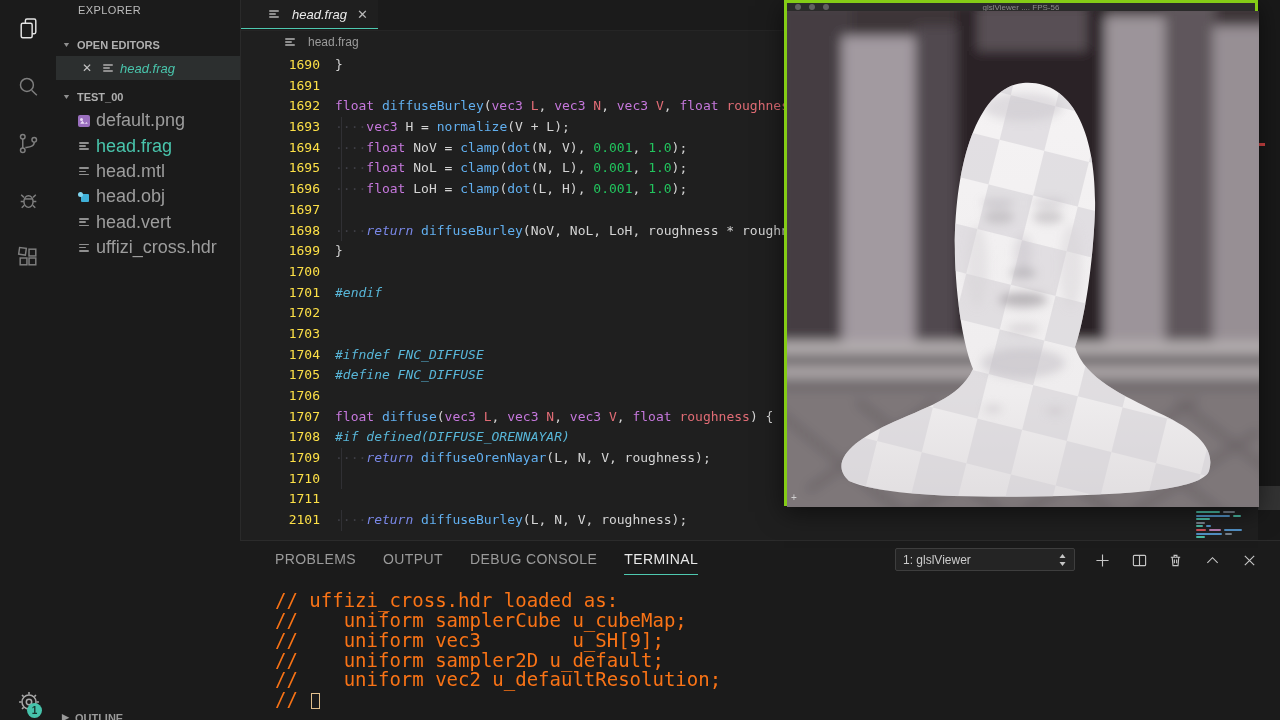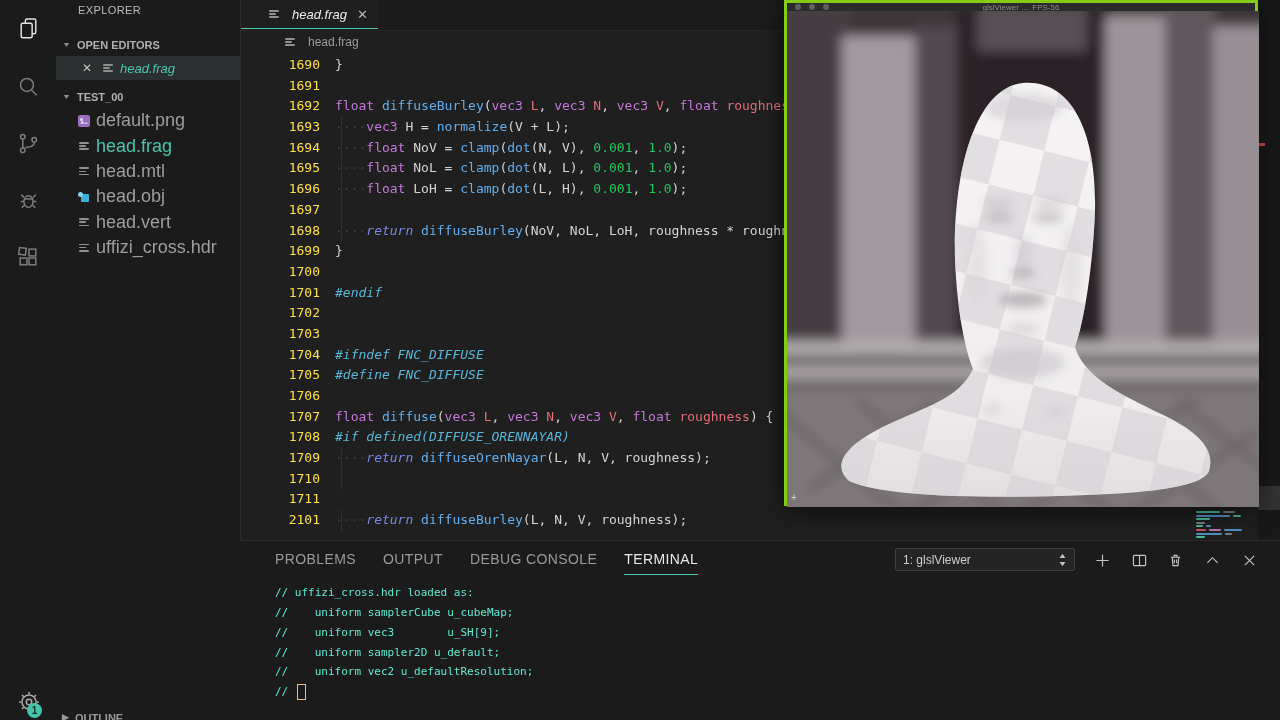--- a/index.html
+++ b/index.html
@@ -69,22 +69,22 @@
   
   #panel{left:240px;top:540px;width:1040px;height:180px;background:#1b1b1b;border-top:1px solid #2b2b2b;z-index:2;}
   #panel-tabs{position:absolute;left:35px;top:10px;display:flex;gap:27px;}
   .ptab{font-size:14px;letter-spacing:.4px;color:#9a9a9a;padding-bottom:7px;}
   .ptab.active{color:#e8e8e8;border-bottom:1.5px solid #4ec9b0;}
   #term-select{position:absolute;left:655px;top:7px;width:180px;height:23px;background:#242424;border:1px solid #3e3e3e;border-radius:2px;
       display:flex;align-items:center;justify-content:space-between;padding:0 7px;box-sizing:border-box;}
   #term-select .val{color:#cccccc;font-size:12px;}
   .p-ico{position:absolute;top:10px;width:18px;height:18px;display:flex;align-items:center;justify-content:center;}
   .p-ico svg{stroke:#c6c6c6;fill:none;stroke-width:1.2;}
-  #terminal{position:absolute;left:35px;top:42px;width:990px;height:126px;overflow:hidden;
-     font-family:"DejaVu Sans Mono",monospace;font-size:11px;color:#5eead4;}
+  #terminal{position:absolute;left:35px;top:50px;width:990px;height:126px;overflow:hidden;
+     font-family:"DejaVu Sans Mono",monospace;font-size:19px;color:#f97316;}
   .tl{height:19.85px;line-height:19.85px;white-space:pre;}
   #cursor{display:inline-block;width:7px;height:14px;border:1px solid #e2c08d;vertical-align:middle;margin-left:2px;}
   
   #viewer-win{left:784px;top:0;width:474px;height:506px;z-index:5;background:#eab308;
       box-shadow:0 6px 24px rgba(0,0,0,.55);border:3px solid #84cc16;box-sizing:border-box;}
   #viewer-title{position:absolute;left:0;top:0;width:100%;height:8px;background:#2b2b2b;overflow:hidden;}
   #viewer-title .dots{position:absolute;left:8px;top:1px;display:flex;gap:8px;}
   #viewer-title .dots i{width:6px;height:6px;border-radius:50%;background:#616161;}
   #viewer-title .t{position:absolute;left:0;right:0;top:0;text-align:center;font-size:8px;color:#8d8d8d;line-height:9px;}
   #viewer-canvas{position:absolute;left:0;top:8px;width:472px;height:496px;overflow:hidden;background:#6f686c;}

